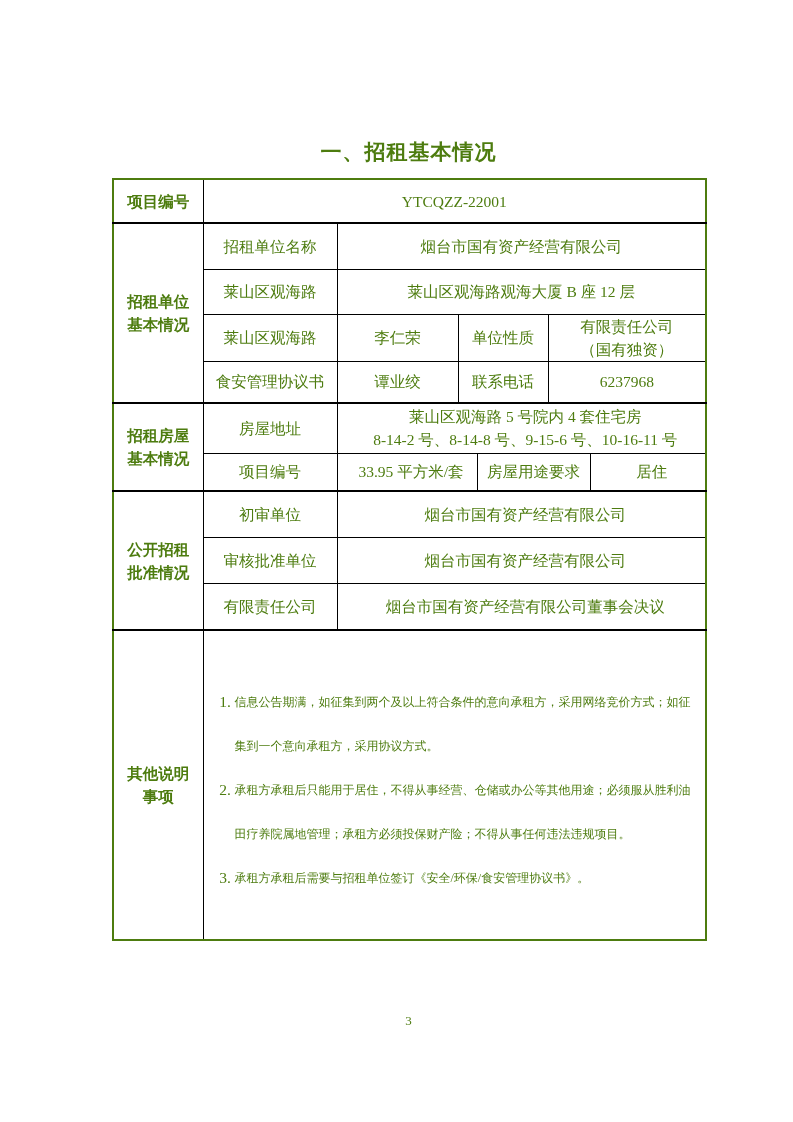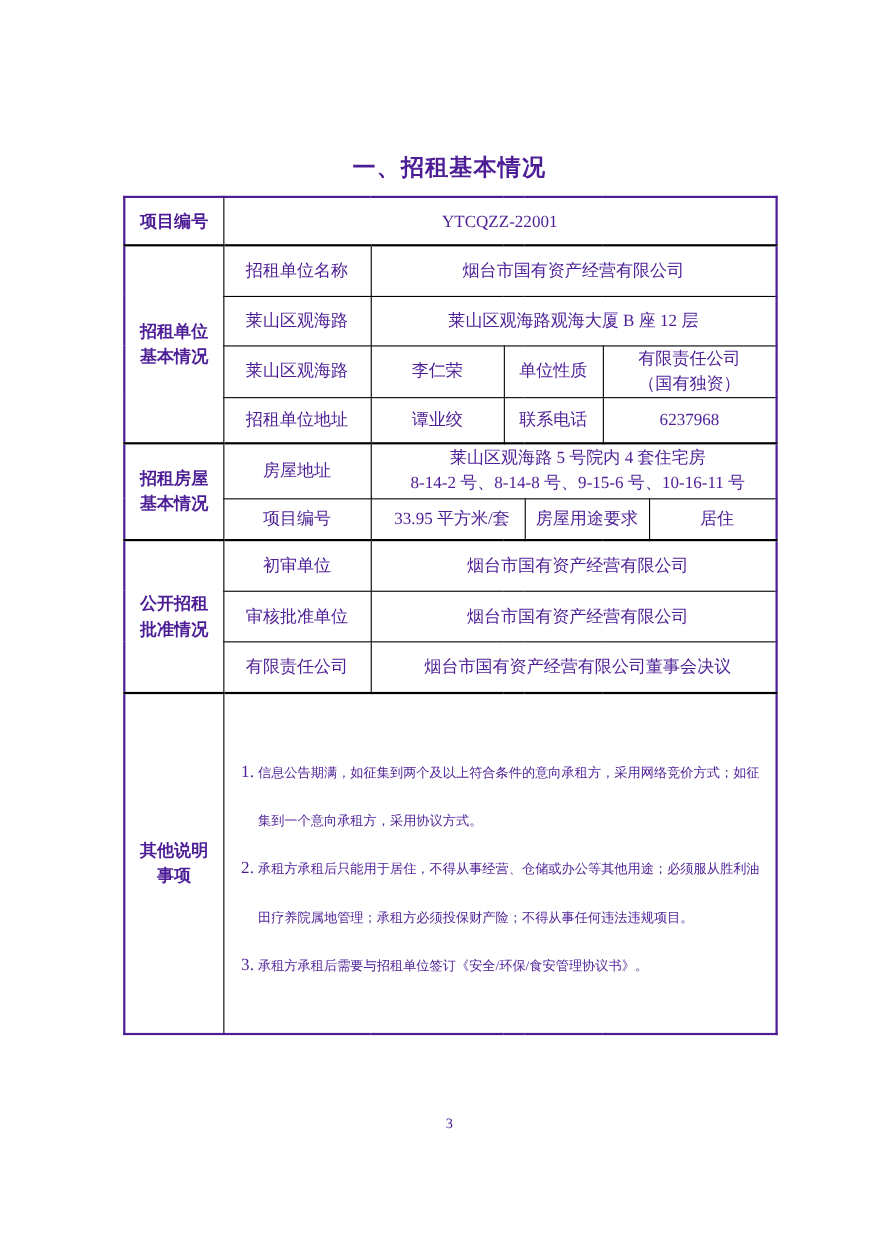--- a/index.html
+++ b/index.html
@@ -3,41 +3,41 @@
 <meta charset="utf-8">
 <style>
   * { margin: 0; padding: 0; box-sizing: border-box; }
   html, body { background: #ffffff; }
   .page {
     position: relative;
     width: 709px;
     height: 1122px;
     background: #ffffff;
     font-family: "Liberation Serif", "DejaVu Serif", serif;
-    color: #4c1d95;
+    color: #4d7c0f;
     overflow: hidden;
   }
   .content {
     margin-left: 112px;
     width: 593px;
     padding-top: 138px;
   }
   .doc-title {
     font-size: 21px;
     font-weight: bold;
     text-align: center;
     line-height: 28px;
     margin-bottom: 12px;
     letter-spacing: 1px;
   }
   table.info-table {
     width: 593px;
     table-layout: fixed;
     border-collapse: collapse;
-    border: 2px solid #4c1d95;
+    border: 2px solid #4d7c0f;
   }
   table.info-table td {
     border-top: 1.5px solid #000000;
     border-bottom: 1.5px solid #000000;
     border-left: 1px solid #000000;
     border-right: 1px solid #000000;
     font-size: 15.5px;
     line-height: 23px;
     vertical-align: middle;
     text-align: center;
@@ -107,21 +107,21 @@
         <td colspan="5">莱山区观海路观海大厦 B 座 12 层</td>
       </tr>
       <tr style="height:45px">
         <td>莱山区观海路</td>
         <td>李仁荣</td>
         <td colspan="2">单位性质</td>
         <td colspan="2" class="pre">有限责任公司
 （国有独资）</td>
       </tr>
       <tr style="height:42px">
-        <td>招租单位地址</td>
+        <td>食安管理协议书</td>
         <td>谭业绞</td>
         <td colspan="2">联系电话</td>
         <td colspan="2">6237968</td>
       </tr>
 
       <tr class="sect" style="height:50px">
         <td class="hdr pre" rowspan="2">招租房屋
 基本情况</td>
         <td>房屋地址</td>
         <td colspan="5" class="left pre">莱山区观海路 5 号院内 4 套住宅房

